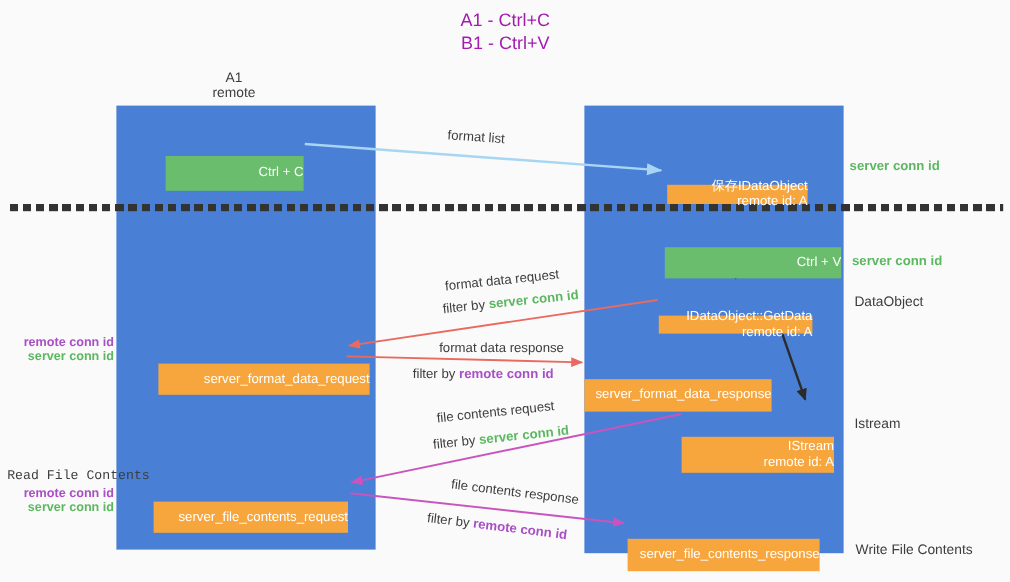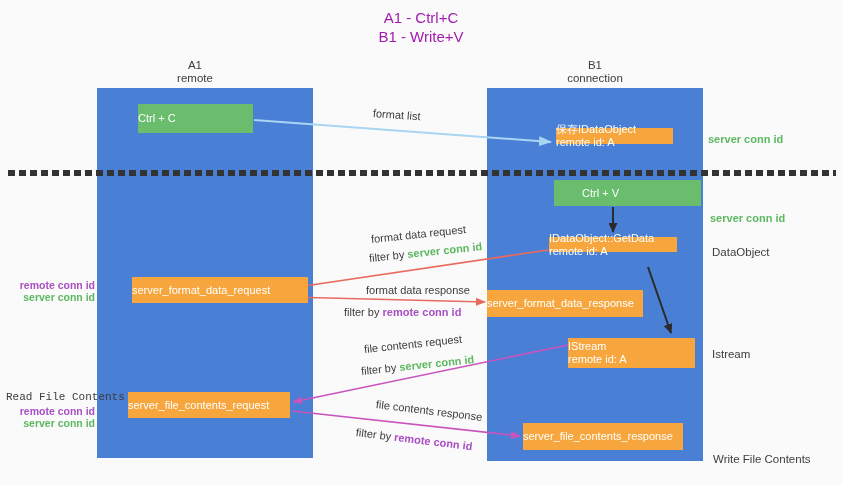--- a/index.html
+++ b/index.html
@@ -28,23 +28,23 @@
     position:absolute;width:120px;text-align:center;font-size:11.5px;
     line-height:12.5px;color:var(--text-dark);z-index:6;
   }
   .lane{position:absolute;background:var(--lane-blue);z-index:1;}
   .dotted{
     position:absolute;left:8px;top:170px;width:828px;height:6px;z-index:2;
     background:repeating-linear-gradient(90deg,#333 0 7px,transparent 7px 11px);
   }
   .arrows{position:absolute;left:0;top:0;z-index:3;pointer-events:none;}
   .node{
-    position:absolute;display:flex;flex-direction:column;align-items:flex-start;
+    position:absolute;display:flex;flex-direction:column;align-items:flex-end;
     justify-content:center;color:#fff;font-size:11px;line-height:13px;
-    text-align:center;z-index:4;white-space:nowrap;
+    text-align:center;z-index:4;white-space:nowrap;margin-top:26px;
   }
   .node.green{background:var(--box-green);}
   .node.orange{background:var(--box-orange);}
   .lbl{
     position:absolute;font-size:11px;color:var(--text-dark);
     white-space:nowrap;z-index:5;transform-origin:left center;
   }
   .bold-green{color:var(--text-green);font-weight:bold;}
   .bold-purple{color:var(--text-purple);font-weight:bold;}
   .annot{position:absolute;font-size:11.5px;color:var(--text-dark);white-space:nowrap;z-index:5;}
@@ -57,30 +57,26 @@
   .conn-block .green{color:var(--text-green);}
   .read-label{font-weight:normal;font-size:11px;color:var(--text-dark);margin-bottom:2px;font-family:Liberation Mono, monospace;}
 </style>
 </head>
 <body>
 
 <div class="canvas">
 
   <div class="title">
     <div>A1 - Ctrl+C</div>
-    <div>B1 - Write+V</div>
+    <div>B1 - Ctrl+V</div>
   </div>
 
   <div class="lane-header" style="left:135px;top:59px;">
     <div>A1</div>
     <div>remote</div>
-  </div>
-  <div class="lane-header" style="left:535px;top:59px;">
-    <div>B1</div>
-    <div>connection</div>
   </div>
 
   <div class="lane" style="left:97px;top:88px;width:216px;height:370px;"></div>
   <div class="lane" style="left:487px;top:88px;width:216px;height:373px;"></div>
 
   <div class="dotted"></div>
 
   <svg class="arrows" width="842" height="485" viewBox="0 0 842 485">
     <defs>
       <marker id="m-blue" markerUnits="userSpaceOnUse" markerWidth="13" markerHeight="10" refX="12" refY="5" orient="auto">

